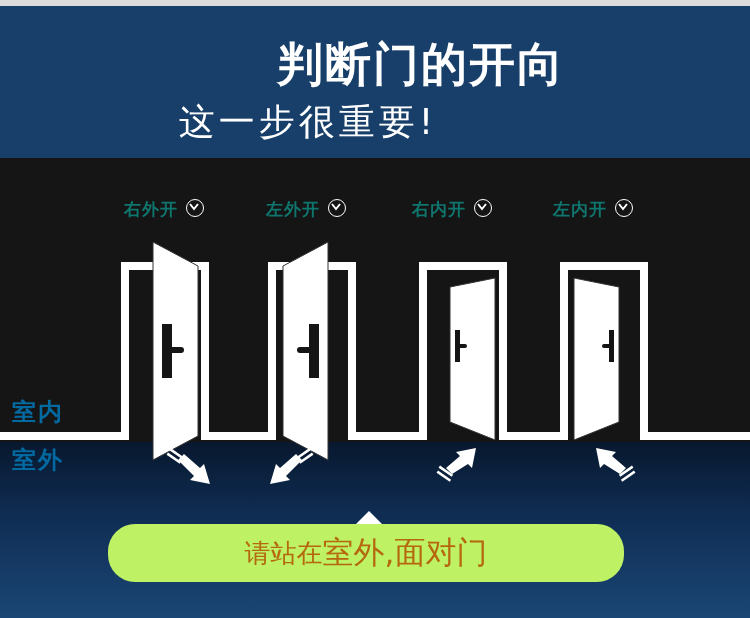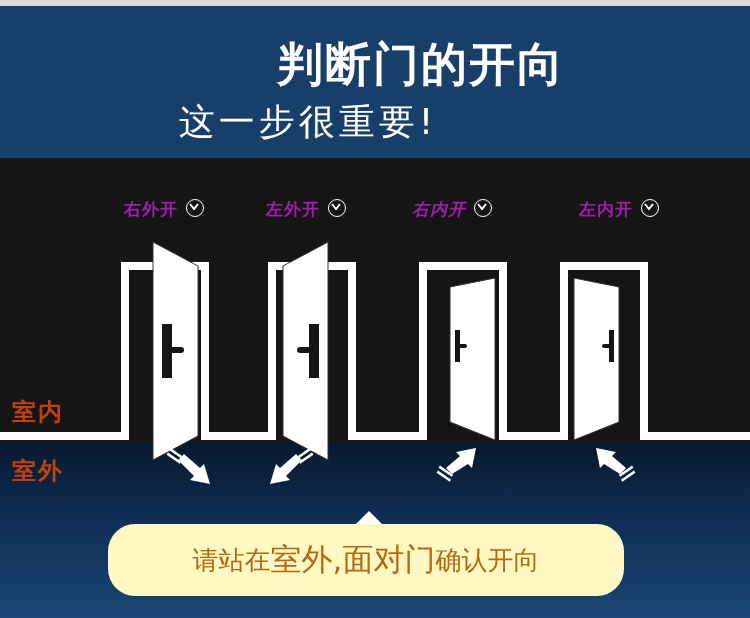--- a/index.html
+++ b/index.html
@@ -3,26 +3,26 @@
 <meta charset="utf-8">
 <style>
   html,body{margin:0;padding:0;}
   body{width:750px;height:618px;position:relative;overflow:hidden;background:#e6e6e6;font-family:"DejaVu Sans","Liberation Sans",sans-serif;}
   .topstrip{position:absolute;left:0;top:0;width:750px;height:6px;background:#dcdcdc;}
   .header{position:absolute;left:0;top:6px;width:750px;height:152px;background:#173f69;}
   .title{position:absolute;left:0;top:34px;width:750px;text-align:center;color:#fff;font-size:46px;font-weight:bold;letter-spacing:2px;padding-left:46px;}
   .subtitle{position:absolute;left:0;top:98px;width:616px;text-align:center;color:#fff;font-size:36px;letter-spacing:4px;}
   .stage{position:absolute;left:0;top:158px;width:750px;height:284px;background:#151515;}
   .outside{position:absolute;left:0;top:442px;width:750px;height:176px;background:linear-gradient(180deg,#08182e 0%,#0f2c52 40%,#1a4675 100%);}
-  .label{position:absolute;color:#a21caf;font-weight:bold;font-size:17px;letter-spacing:1px;}
+  .label{position:absolute;color:#0f766e;font-weight:bold;font-size:17px;letter-spacing:1px;}
   .chev{display:inline-block;width:16px;height:16px;border:1.5px solid #fff;border-radius:50%;vertical-align:middle;margin-left:8px;position:relative;top:-2px;}
   .chev svg{position:absolute;left:2px;top:3px;}
-  .room{position:absolute;color:#c2410c;font-weight:bold;font-size:24px;left:12px;letter-spacing:2px;}
+  .room{position:absolute;color:#0369a1;font-weight:bold;font-size:24px;left:12px;letter-spacing:2px;}
   svg.scene{position:absolute;left:0;top:158px;}
-  .pill{position:absolute;left:108px;top:524px;width:516px;height:72px;background:#fef9c3;border-radius:27px;display:flex;align-items:center;justify-content:center;color:#b5680e;font-size:26px;white-space:nowrap;}
+  .pill{position:absolute;left:108px;top:524px;width:516px;height:58px;background:#bef264;border-radius:27px;display:flex;align-items:center;justify-content:center;color:#b5680e;font-size:26px;white-space:nowrap;}
   .pill b{font-size:31px;font-weight:normal;}
   .pill-tip{position:absolute;left:355px;top:511px;width:0;height:0;border-left:14px solid transparent;border-right:14px solid transparent;border-bottom:14px solid #fff;}
 </style>
 </head>
 <body>
 
 <div class="topstrip"></div>
 <div class="header"></div>
 <div class="title">判断门的开向</div>
 <div class="subtitle">这一步很重要!</div>
@@ -33,26 +33,26 @@
 <div class="label" style="left:124px;top:198px;">
   <span>右外开</span><span class="chev"><svg width="10" height="8" viewBox="0 0 10 8">
         <path d="M1 1 L5 6 L9 1" fill="none" stroke="#fff" stroke-width="2"></path>
       </svg></span>
 </div>
 <div class="label" style="left:266px;top:198px;text-align:right;">
   <span>左外开</span><span class="chev"><svg width="10" height="8" viewBox="0 0 10 8">
         <path d="M1 1 L5 6 L9 1" fill="none" stroke="#fff" stroke-width="2"></path>
       </svg></span>
 </div>
-<div class="label" style="left:412px;top:198px;font-style:italic;">
+<div class="label" style="left:412px;top:198px;">
   <span>右内开</span><span class="chev"><svg width="10" height="8" viewBox="0 0 10 8">
         <path d="M1 1 L5 6 L9 1" fill="none" stroke="#fff" stroke-width="2"></path>
       </svg></span>
 </div>
-<div class="label" style="left:553px;top:198px;margin-left:26px;">
+<div class="label" style="left:553px;top:198px;">
   <span>左内开</span><span class="chev"><svg width="10" height="8" viewBox="0 0 10 8">
         <path d="M1 1 L5 6 L9 1" fill="none" stroke="#fff" stroke-width="2"></path>
       </svg></span>
 </div>
 
 <svg class="scene" width="750" height="330" viewBox="0 0 750 330">
 
   <path d="M0 278 L125 278 L125 108 L205 108 L205 278 L272 278 L272 108 L352 108 L352 278 L423 278 L423 108 L503 108 L503 278 L564 278 L564 108 L644 108 L644 278 L750 278" fill="none" stroke="#fff" stroke-width="8"></path>
 
   <rect x="133" y="116" width="64" height="166" fill="#151515"></rect>
@@ -101,20 +101,19 @@
     <rect x="436" y="317" width="16" height="2.5" transform="rotate(35 444 318)"></rect>
   </g>
   <g fill="#fff">
     <path d="M620 316 L626 310 L612 298 L616 294 L596 290 L600 310 L604 306 Z"></path>
     <rect x="618" y="312" width="16" height="2.5" transform="rotate(-35 626 313)"></rect>
     <rect x="620" y="317" width="16" height="2.5" transform="rotate(-35 628 318)"></rect>
   </g>
 </svg>
 
 <div class="room" style="top:396px;">室内</div>
-<div class="room" style="top:455px;">室外</div>
+<div class="room" style="top:444px;">室外</div>
 
 <div class="pill-tip"></div>
 <div class="pill">
   <span>请站在</span>
   <b>室外,面对门</b>
-  <span>确认开向</span>
 </div>
 
 </body></html>

